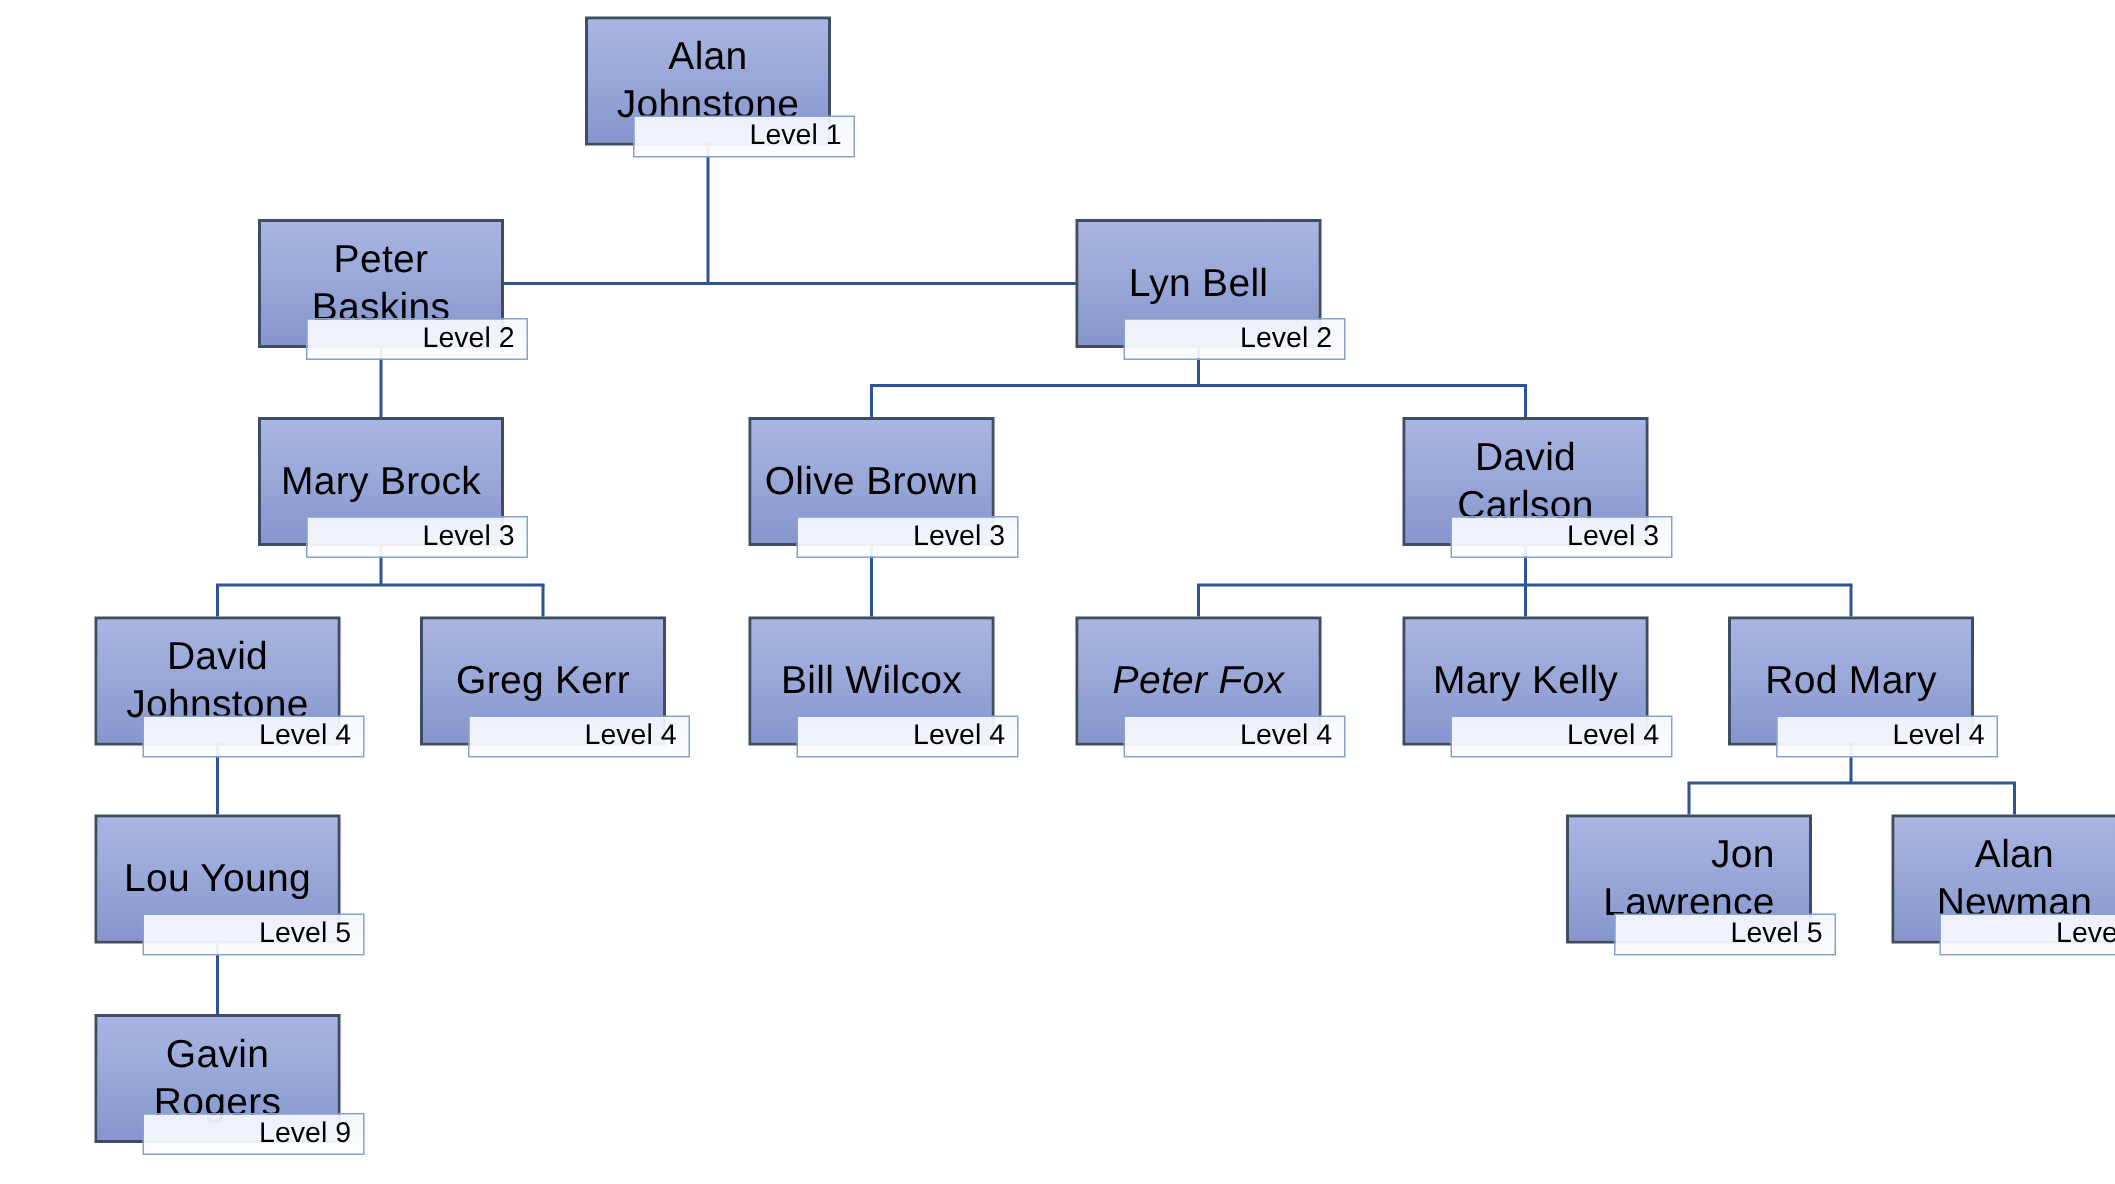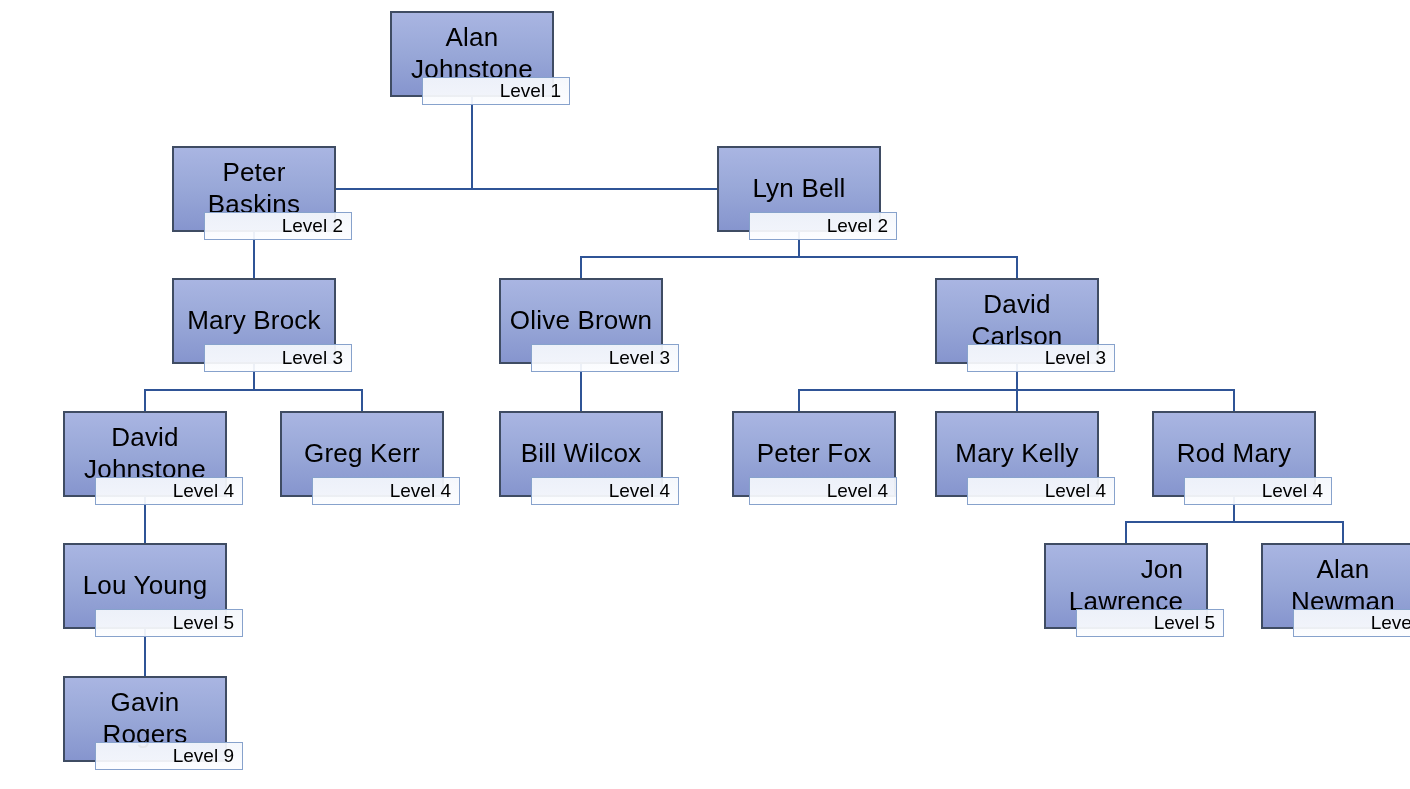--- a/index.html
+++ b/index.html
@@ -147,21 +147,21 @@
   </div>
 
   <div>
     <div class="node-box" style="left: 455px; top: 411px;">
       <span class="node-name">Bill Wilcox</span>
     </div>
     <div class="node-level" style="left: 487px; top: 477px; width: 148px; height: 28px;">Level 4</div>
   </div>
 
   <div>
-    <div class="node-box" style="left: 688px; top: 411px;">
+    <div class="node-box" style="left: 673px; top: 411px; font-style: italic;">
       <span class="node-name">Peter Fox</span>
     </div>
     <div class="node-level" style="left: 705px; top: 477px; width: 148px; height: 28px;">Level 4</div>
   </div>
 
   <div>
     <div class="node-box" style="left: 891px; top: 411px;">
       <span class="node-name">Mary Kelly</span>
     </div>
     <div class="node-level" style="left: 923px; top: 477px; width: 148px; height: 28px;">Level 4</div>

